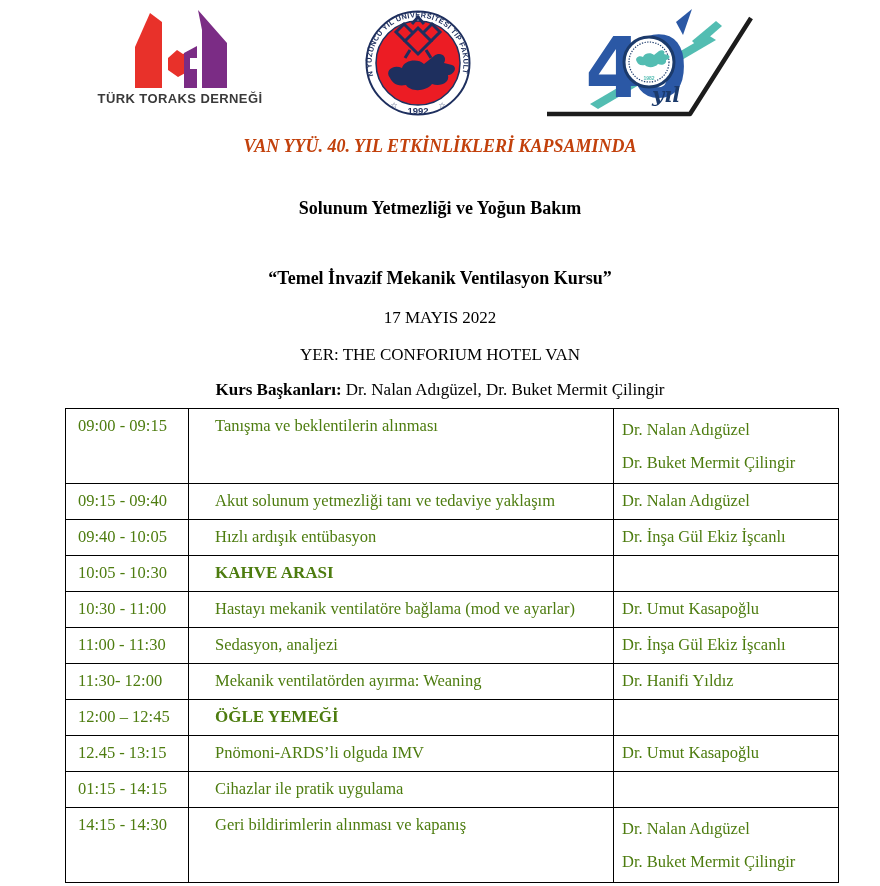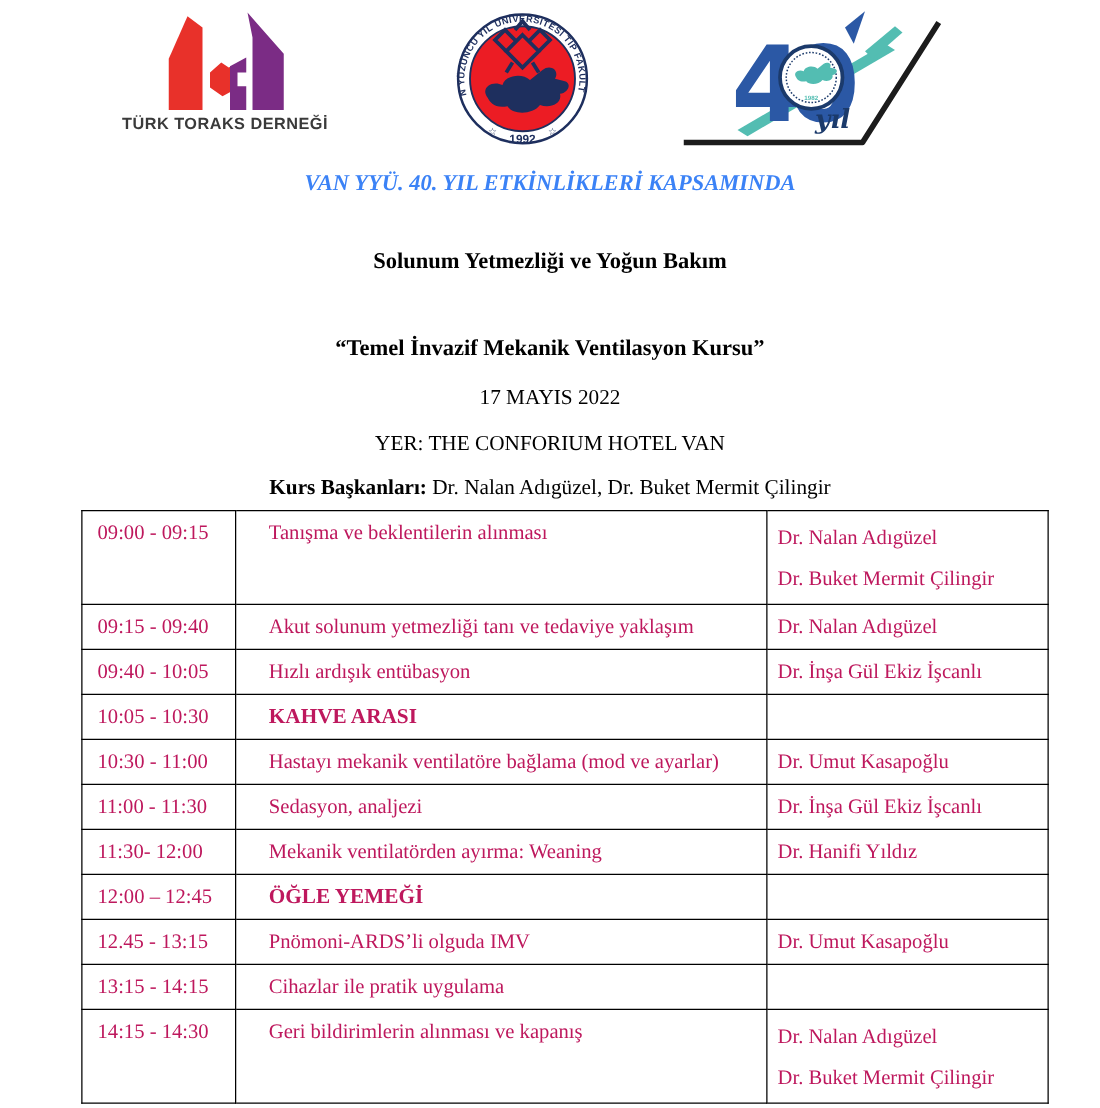--- a/index.html
+++ b/index.html
@@ -17,21 +17,21 @@
   .venue-line { top:345px; font-size:17px; }
   .chairs-line{ top:380px; font-size:17px; }
   .chairs-line .label { font-weight:bold;margin-top:31px; }
 
   table.schedule {
     position:absolute; top:408px; left:65px; width:773px;
     border-collapse:collapse; table-layout:fixed;
   }
   table.schedule td {
     border:1.6px solid #000; vertical-align:top; box-sizing:border-box;
-    height:36px; font-size:16.5px; line-height:22px; color:#be185d;
+    height:36px; font-size:16.5px; line-height:22px; color:#4d7c0f;
     overflow:hidden;
     margin-top:22px;
   }
   td.time    { padding:6px 2px 4px 12px; }
   td.topic   { padding:6px 6px 4px 26px; }
   td.speaker { padding:6px 2px 4px 8px; white-space:pre-line; }
   td.speaker.two-line { line-height:33px; padding-top:4px; }
   td.topic.bold-topic { font-weight:bold; font-size:17px; }
 </style>
 </head>
@@ -88,21 +88,21 @@
       <circle cx="649" cy="62" r="20" fill="none" stroke="#1b3a6b" stroke-width="1.2" stroke-dasharray="1.3,1.4"></circle>
       <path d="M 637,62 c -3,-4 2,-7 6,-5 c 1,-4 8,-5 11,-2 l 5,-4 c 3,-2 7,0 5,3 l 4,1 c 3,1 1,5 -2,5 c 1,4 -4,6 -8,4 c -3,4 -11,4 -13,1 c -5,1 -7,-1 -8,-3 z" fill="#53bdb2"></path>
       <text x="649" y="80" text-anchor="middle" font-family="Liberation Sans, sans-serif" font-size="5" font-weight="bold" fill="#53bdb2">1982</text>
 
       <text x="652" y="102" font-family="DejaVu Serif, serif" font-style="italic" font-size="21" font-weight="bold" fill="#1b3a6b">yıl</text>
 
       <polyline points="547,114 690,114 751,18" fill="none" stroke="#1c1c1c" stroke-width="4.5" stroke-linejoin="round"></polyline>
     </g>
   </svg>
 
-  <div class="center-line banner" style="color: #3b82f6;">VAN YYÜ. 40. YIL ETKİNLİKLERİ KAPSAMINDA</div>
+  <div class="center-line banner" style="color: #c2410c;">VAN YYÜ. 40. YIL ETKİNLİKLERİ KAPSAMINDA</div>
   <div class="center-line hl hl1">Solunum Yetmezliği ve Yoğun Bakım</div>
   <div class="center-line hl hl3">“Temel İnvazif Mekanik Ventilasyon Kursu”</div>
   <div class="center-line date-line">17 MAYIS 2022</div>
   <div class="center-line venue-line">YER: THE CONFORIUM HOTEL VAN</div>
   <div class="center-line chairs-line">
     <span class="label">Kurs Başkanları:</span><span> Dr. Nalan Adıgüzel, Dr. Buket Mermit Çilingir</span>
   </div>
 
   <table class="schedule">
     <colgroup>
@@ -151,21 +151,21 @@
           <td class="time">12:00 – 12:45</td>
           <td class="topic bold-topic">ÖĞLE YEMEĞİ</td>
           <td class="speaker"></td>
         </tr>
         <tr>
           <td class="time">12.45 - 13:15</td>
           <td class="topic">Pnömoni-ARDS’li olguda IMV</td>
           <td class="speaker">Dr. Umut Kasapoğlu</td>
         </tr>
         <tr>
-          <td class="time">13:15 - 14:15</td>
+          <td class="time">01:15 - 14:15</td>
           <td class="topic">Cihazlar ile pratik uygulama</td>
           <td class="speaker"></td>
         </tr>
         <tr>
           <td class="time">14:15 - 14:30</td>
           <td class="topic">Geri bildirimlerin alınması ve kapanış</td>
           <td class="speaker two-line">Dr. Nalan Adıgüzel
 Dr. Buket Mermit Çilingir</td>
         </tr>
       </tbody>

